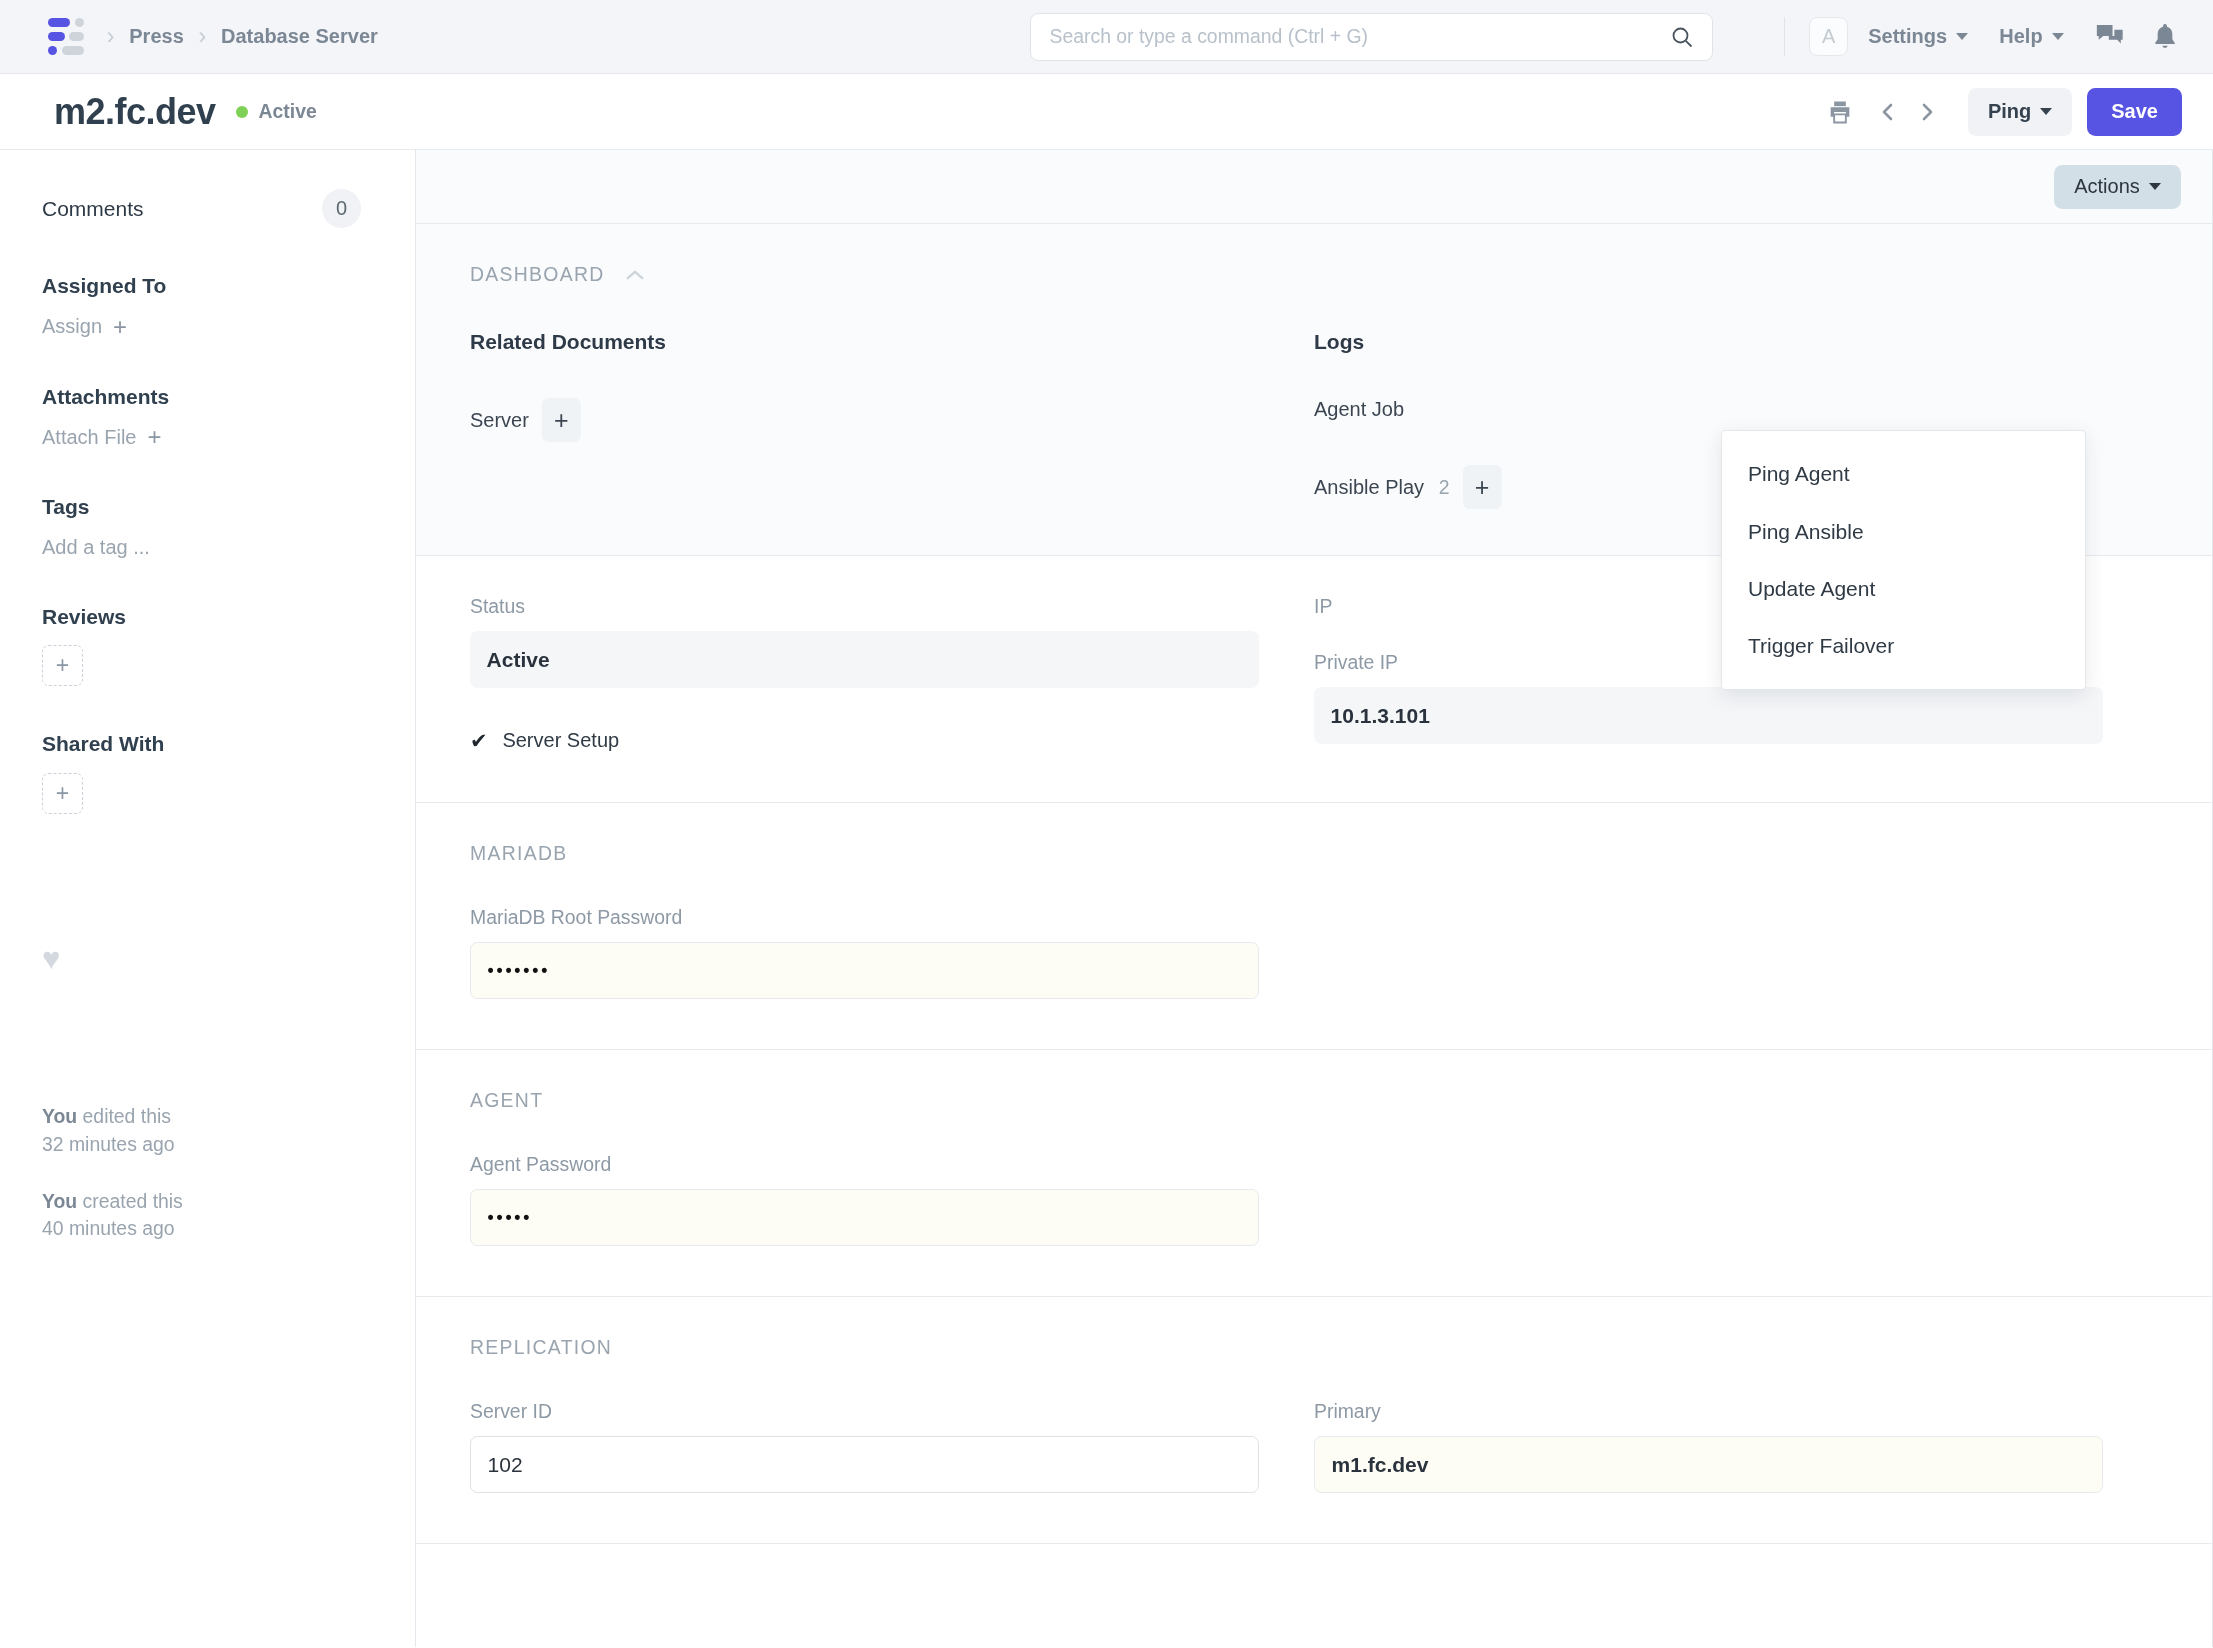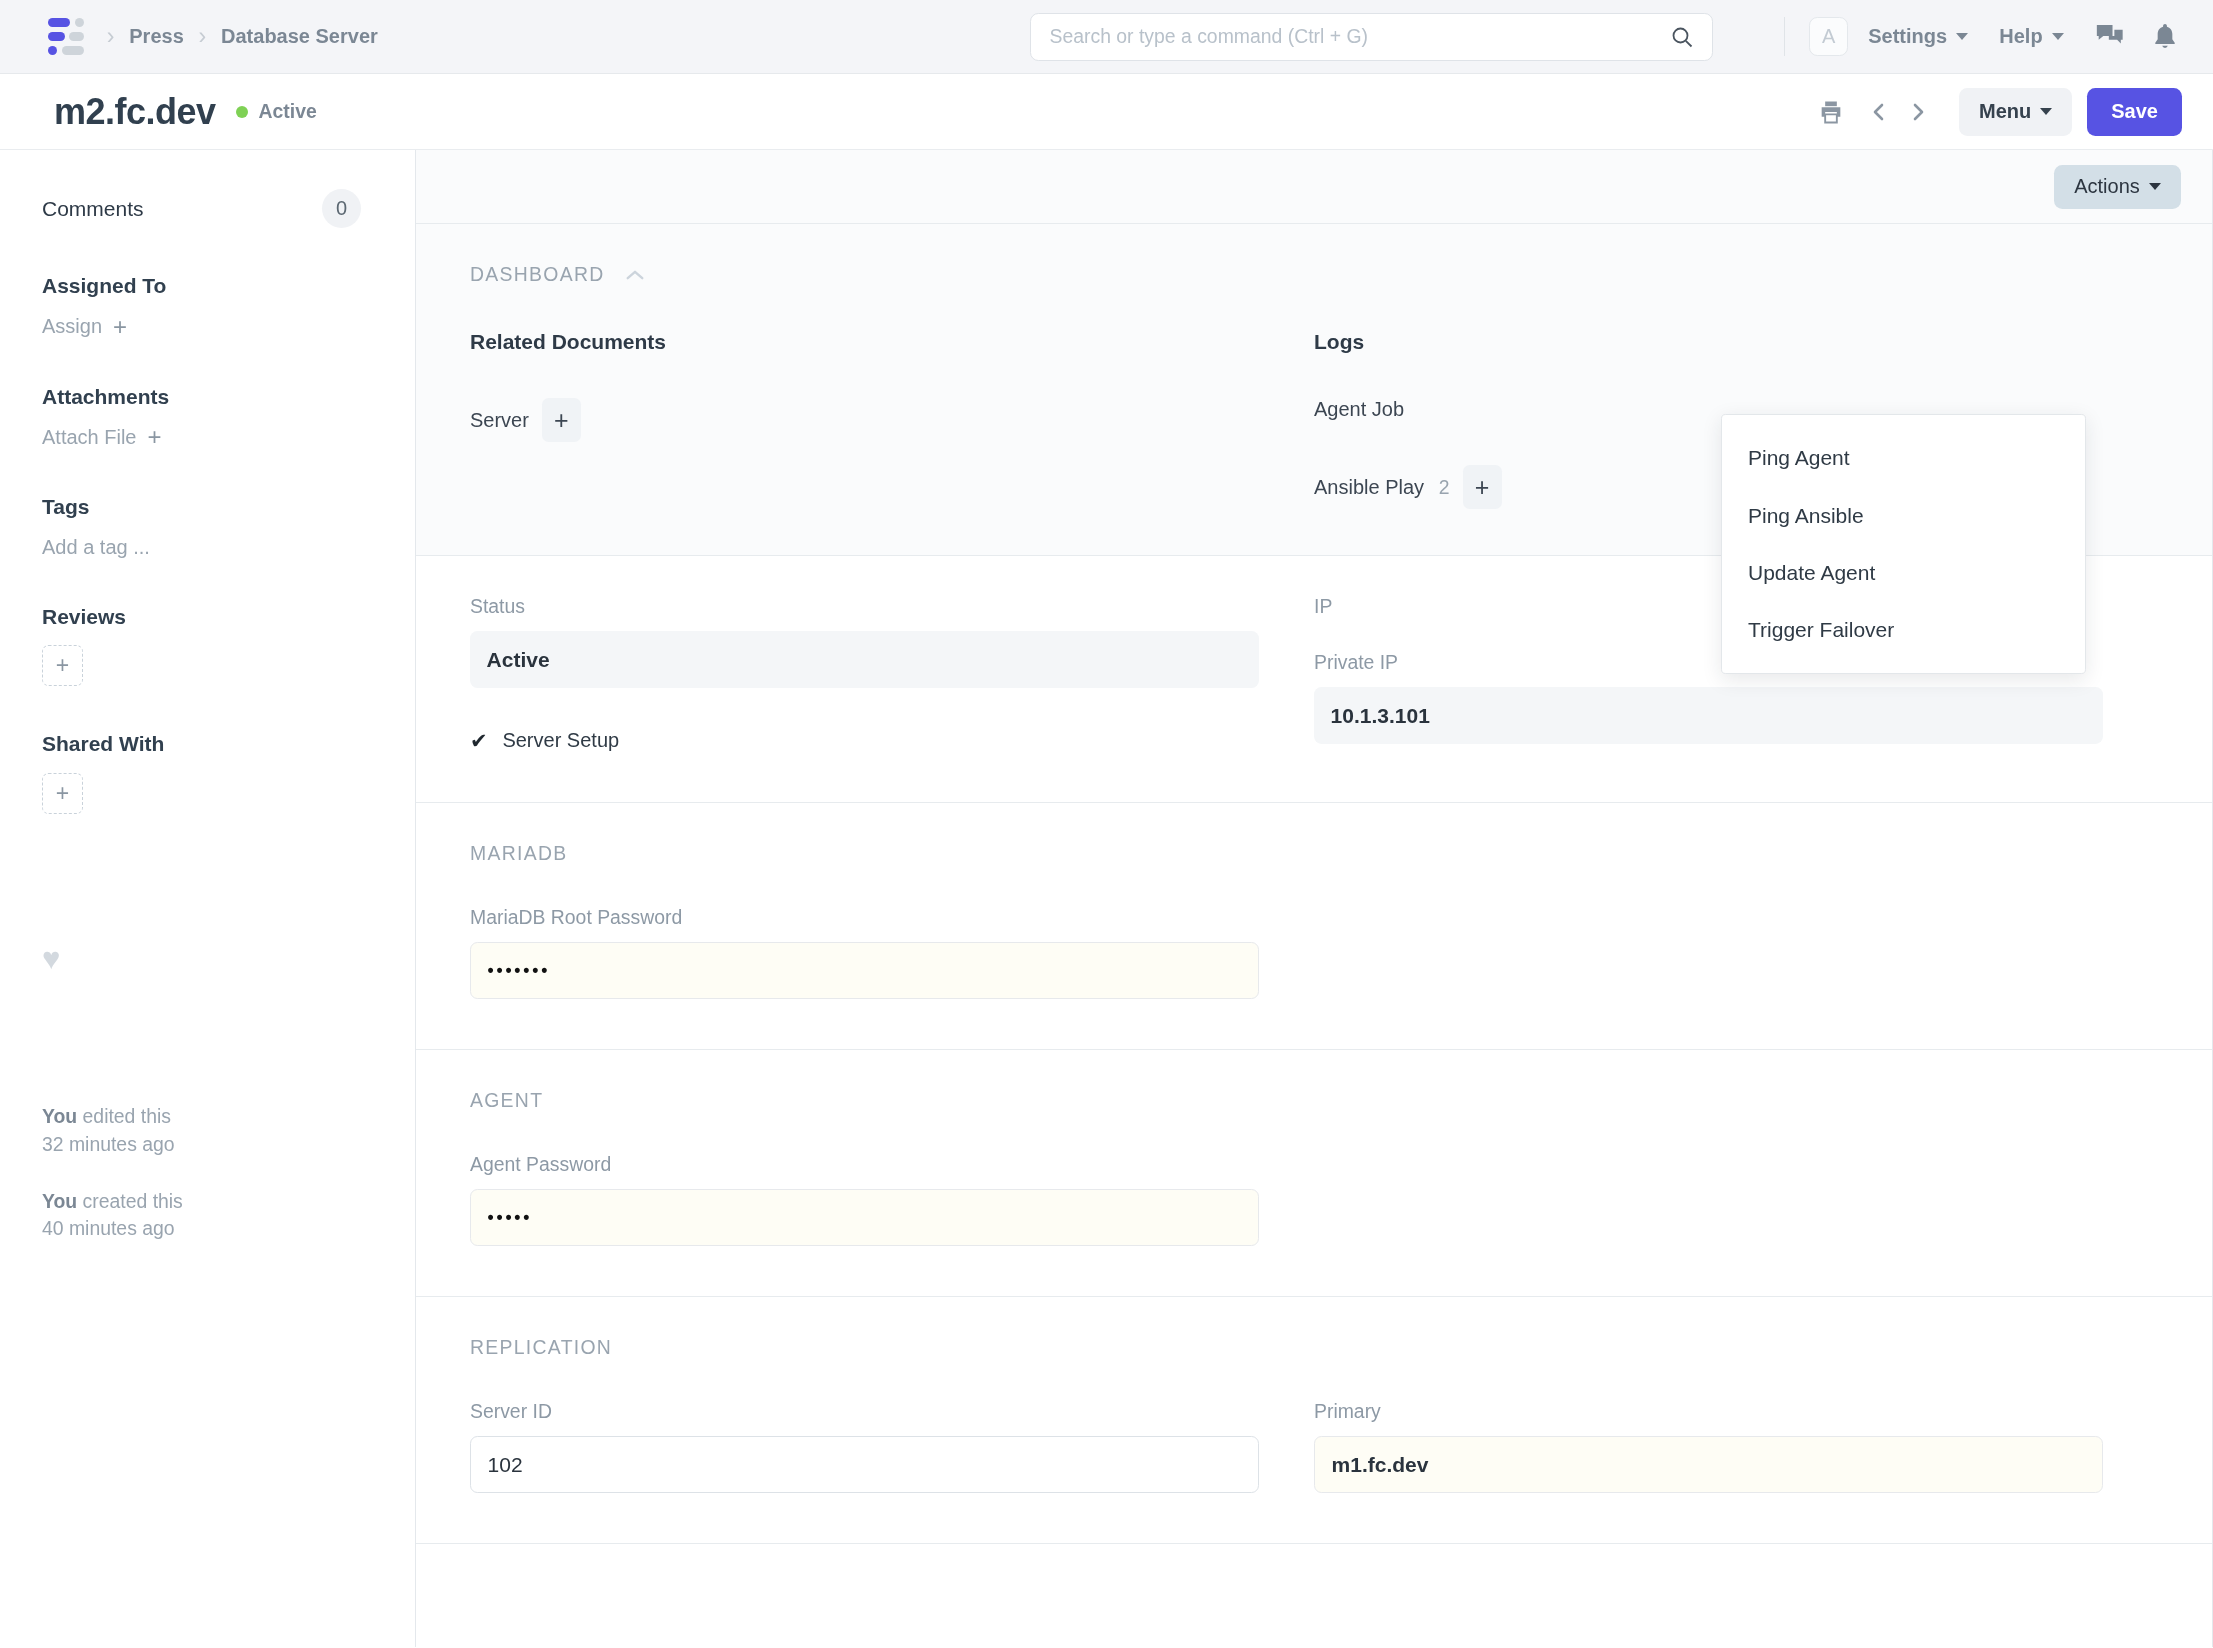--- a/index.html
+++ b/index.html
@@ -252,21 +252,21 @@
     padding: 0 20px;
     display: flex; align-items: center;
     border: none;
     font-family: "Liberation Sans", sans-serif;
     cursor: pointer;
   }
   .btn-actions .caret { border-top-color: #2c3540; }
 
   .dropdown {
     position: absolute;
-    top: 264px;
+    top: 280px;
     right: 126px;
     width: 365px;
     background: #ffffff;
     border: 0.9px solid #e3e7ea;
     border-radius: 4.6px;
     box-shadow: 0 5.5px 20px rgba(25,35,50,0.10);
     padding: 14.8px 0;
     z-index: 40;
   }
   .dd-item {
@@ -445,21 +445,21 @@
             <polyline points="15 5 8 12 15 19"></polyline>
           </svg>
       </div>
       <div class="icon-btn">
         <svg width="24" height="26" viewBox="0 0 24 24" fill="none" stroke="#8b96a2" stroke-width="2.6" stroke-linecap="round" stroke-linejoin="round">
             <polyline points="9 5 16 12 9 19"></polyline>
           </svg>
       </div>
     </div>
     <button class="btn btn-default">
-      <span>Menu</span>
+      <span>Ping</span>
       <i class="caret"></i>
     </button>
     <button class="btn btn-primary">Save</button>
   </div>
 </div>
 
 <div class="body">
 
   <div class="sidebar">
     <div class="sb-row">

